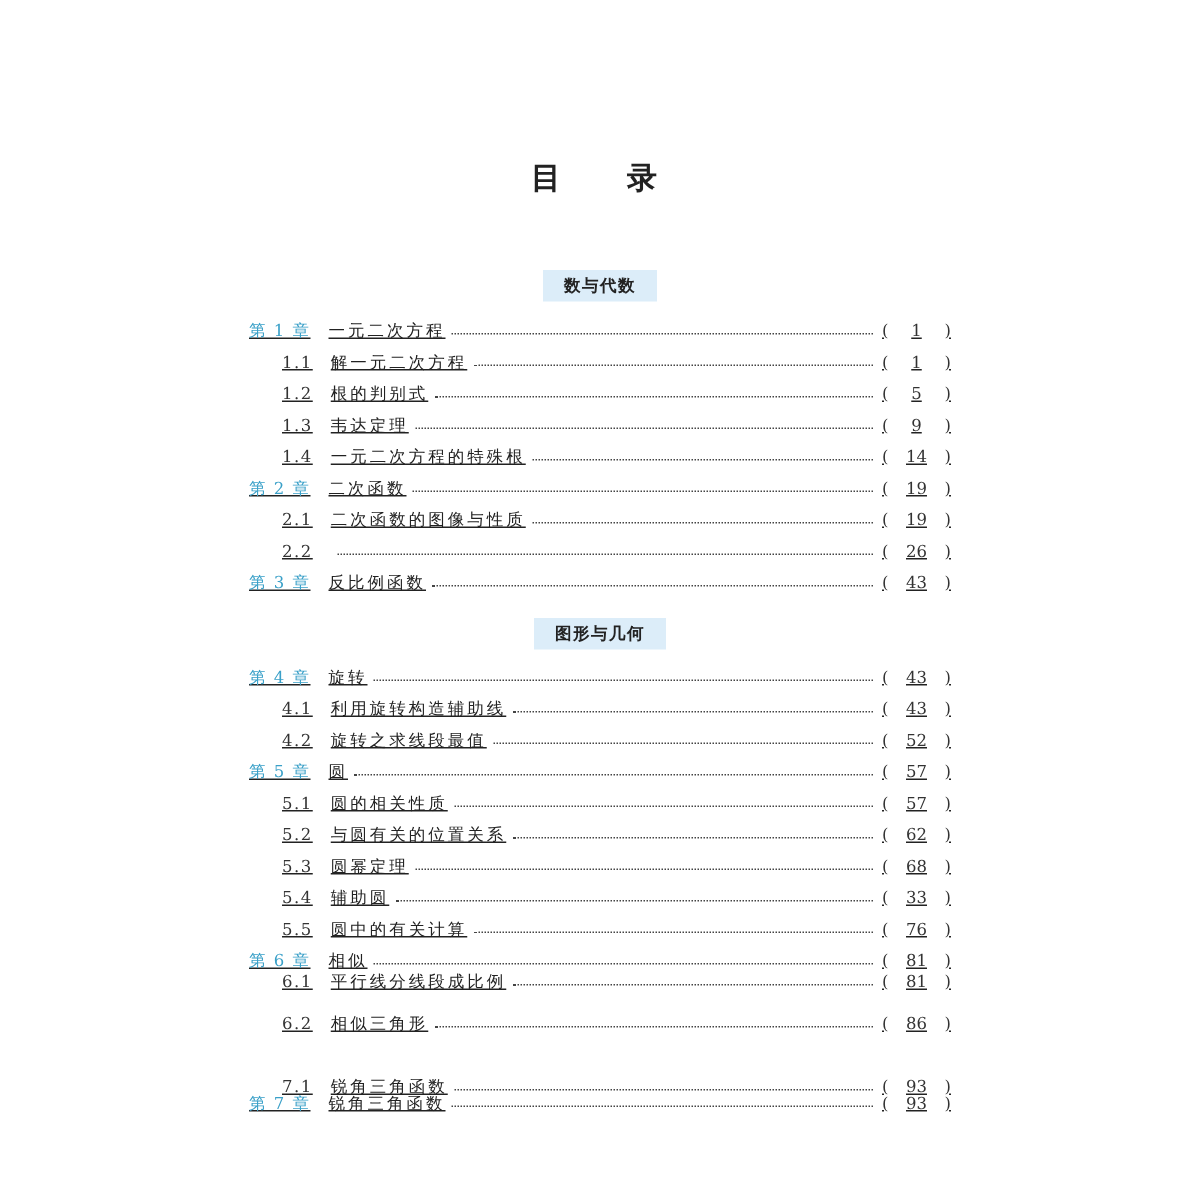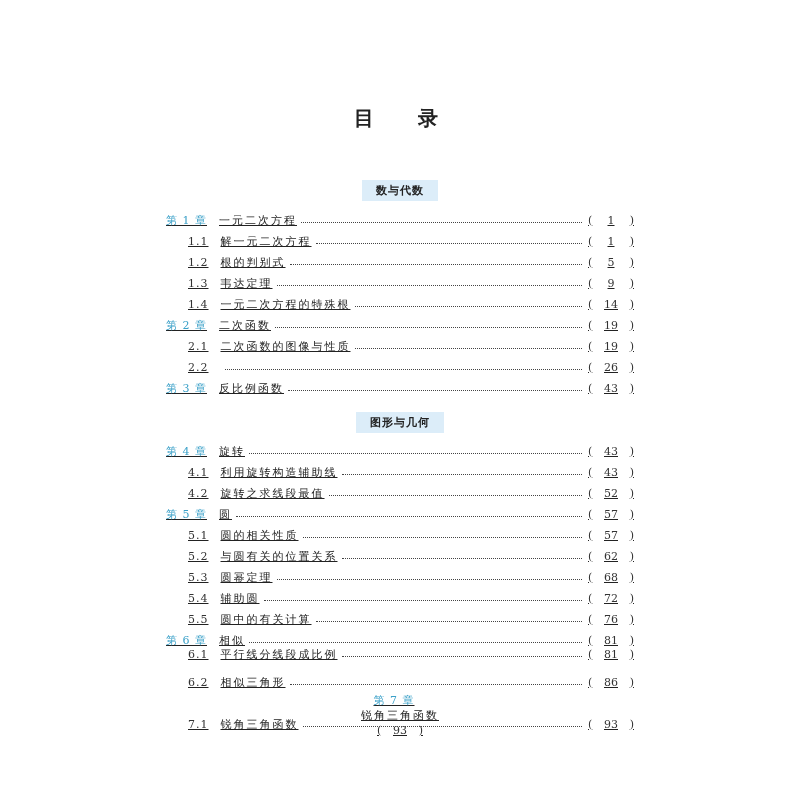--- a/index.html
+++ b/index.html
@@ -189,21 +189,21 @@
         <span class="p">68</span>
         <span>)</span>
       </span>
     </div>
     <div class="row sub" style="top: 588px;">
       <span class="num">5.4</span>
       <span class="label">辅助圆</span>
       <span class="leader"></span>
       <span class="page">
         <span>(</span>
-        <span class="p">72</span>
+        <span class="p">33</span>
         <span>)</span>
       </span>
     </div>
     <div class="row sub" style="top: 609px;">
       <span class="num">5.5</span>
       <span class="label">圆中的有关计算</span>
       <span class="leader"></span>
       <span class="page">
         <span>(</span>
         <span class="p">76</span>
@@ -233,21 +233,21 @@
     <div class="row sub" style="top: 672px;">
       <span class="num">6.2</span>
       <span class="label">相似三角形</span>
       <span class="leader"></span>
       <span class="page">
         <span>(</span>
         <span class="p">86</span>
         <span>)</span>
       </span>
     </div>
-    <div class="row" style="top: 693px; flex-direction: column;">
+    <div class="row" style="top: 725px;">
       <span class="chap">第 7 章</span>
       <span class="label">锐角三角函数</span>
       <span class="leader"></span>
       <span class="page">
         <span>(</span>
         <span class="p">93</span>
         <span>)</span>
       </span>
     </div>
     <div class="row sub" style="top: 714px;">

